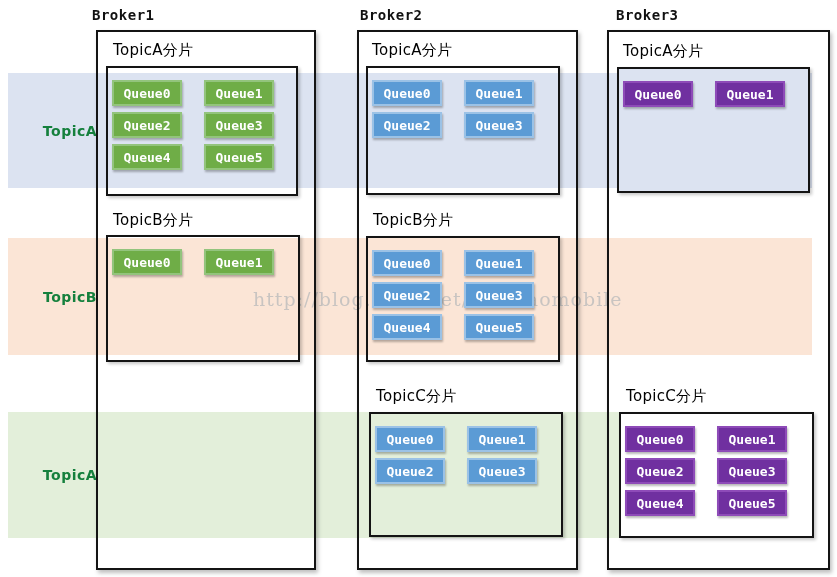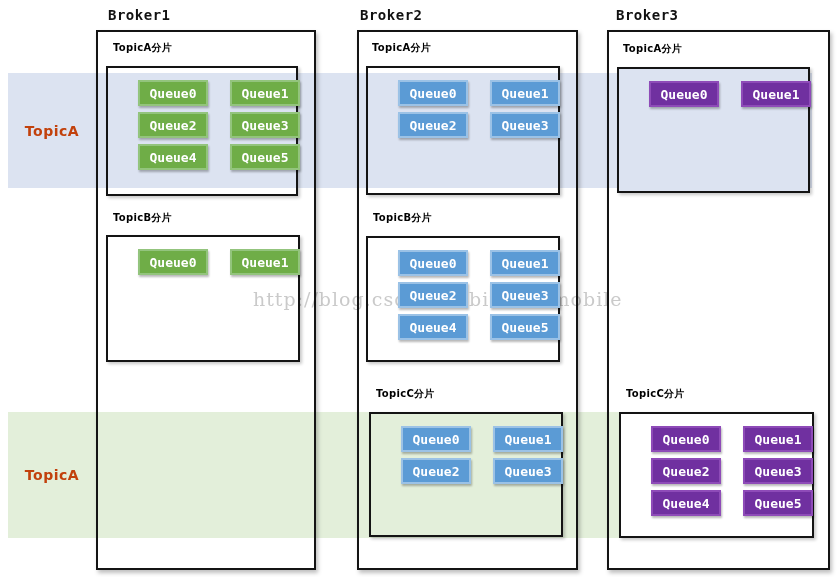--- a/index.html
+++ b/index.html
@@ -5,69 +5,72 @@
   html,body{margin:0;padding:0;background:#fff;}
   #canvas{position:relative;width:837px;height:577px;background:#ffffff;overflow:hidden;
           font-family:"DejaVu Sans",sans-serif;}
 
   
   .band{position:absolute;left:8px;width:804px;z-index:1;display:flex;}
   #bandA{top:73px;height:115px;}
   #bandB{top:238px;height:117px;}
   #bandC{top:412px;height:126px;}
   .band-label{width:88px;display:flex;align-items:center;justify-content:center;
-              font-weight:bold;font-size:14px;color:#c2410c;letter-spacing:.5px;}
+              font-weight:bold;font-size:14px;color:#15803d;letter-spacing:.5px;padding-left:18px;}
 
   
   .watermark{position:absolute;left:253px;top:288px;z-index:2;white-space:nowrap;
              font-family:"DejaVu Serif",serif;font-size:19px;color:#bdbdbd;opacity:.8;
              letter-spacing:1px;}
 
   
   .broker{position:absolute;top:30px;height:540px;border:2px solid #141414;z-index:3;
           box-shadow:2px 3px 4px rgba(0,0,0,.25);box-sizing:border-box;background:transparent;}
   #b1{left:96px;width:220px;}
   #b2{left:357px;width:221px;}
   #b3{left:607px;width:223px;}
   .broker-label{position:absolute;top:7px;z-index:6;font-family:"DejaVu Sans Mono",monospace;
                 font-weight:bold;font-size:14px;color:#111;letter-spacing:.5px;}
-  #bl1{left:108px;} #bl2{left:360px;} #bl3{left:616px;}
+  #bl1{left:92px;} #bl2{left:360px;} #bl3{left:616px;}
 
   
   .shard{position:absolute;border:2px solid #141414;z-index:4;box-sizing:border-box;
          box-shadow:2px 2px 3px rgba(0,0,0,.22);}
   #s1a{left:106px;top:66px;width:192px;height:130px;}
   #s1b{left:106px;top:235px;width:194px;height:127px;}
   #s2a{left:366px;top:66px;width:194px;height:129px;}
   #s2b{left:366px;top:236px;width:194px;height:126px;}
   #s2c{left:369px;top:412px;width:194px;height:125px;}
   #s3a{left:617px;top:67px;width:193px;height:126px;background:#dce3f1;}
   #s3c{left:619px;top:412px;width:195px;height:126px;background:#ffffff;}
 
-  .shard-title{position:absolute;z-index:5;font-weight:bold;font-size:10px;color:#000;
+  .shard-title{position:absolute;z-index:5;font-weight:normal;font-size:15px;color:#000;
                letter-spacing:.3px;}
   #t1a{left:113px;top:41px;} #t2a{left:372px;top:41px;} #t3a{left:623px;top:42px;}
   #t1b{left:113px;top:211px;} #t2b{left:373px;top:211px;}
   #t2c{left:376px;top:387px;} #t3c{left:626px;top:387px;}
 
   
-  .queues{position:absolute;left:30px;top:12px;display:grid;z-index:5;
+  .queues{position:absolute;left:4px;top:12px;display:grid;z-index:5;
           grid-template-columns:70px 70px;column-gap:22px;row-gap:6px;}
   .queue{width:70px;height:26px;display:flex;align-items:center;justify-content:center;
          box-sizing:border-box;border:2px solid;color:#fff;
          font-family:"DejaVu Sans Mono",monospace;font-weight:bold;font-size:13px;
          box-shadow:1px 2px 2px rgba(0,0,0,.28);}
 </style>
 </head>
 <body>
 
 <div id="canvas">
 
   <div class="band" id="bandA" style="background: rgb(220, 227, 241);">
     <span class="band-label">TopicA</span>
+  </div>
+  <div class="band" id="bandB" style="background: rgb(251, 229, 214);">
+    <span class="band-label">TopicB</span>
   </div>
   <div class="band" id="bandC" style="background: rgb(227, 239, 218);">
     <span class="band-label">TopicA</span>
   </div>
 
   <div class="watermark">http://blog.csdn.net/binzhaomobile</div>
 
   <div class="broker-label" id="bl1">Broker1</div>
   <div class="broker-label" id="bl2">Broker2</div>
   <div class="broker-label" id="bl3">Broker3</div>

